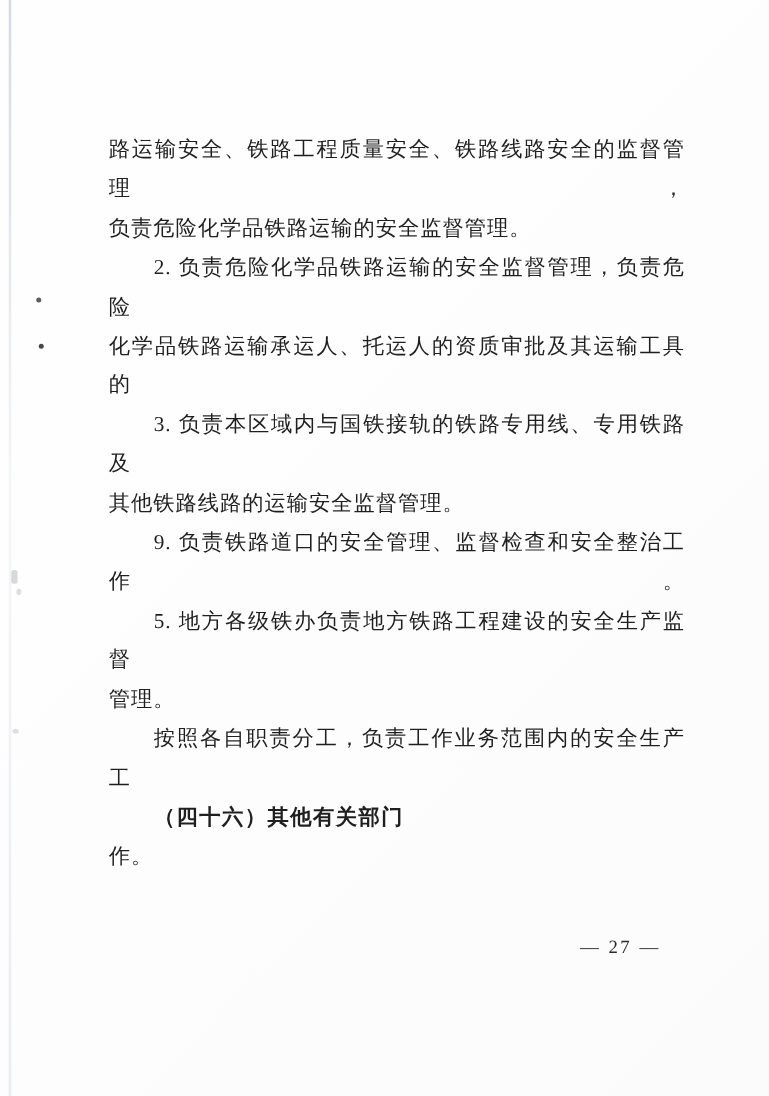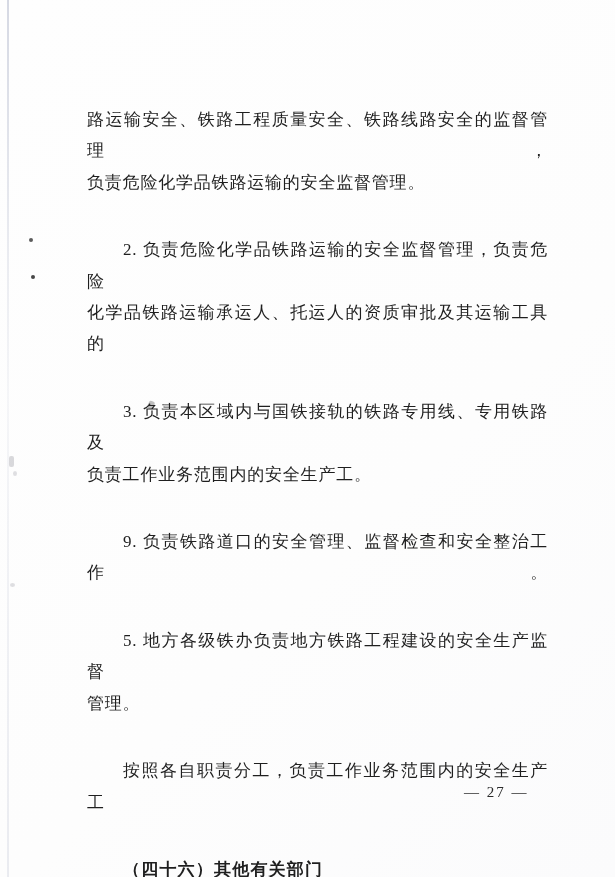--- a/index.html
+++ b/index.html
@@ -46,29 +46,28 @@
     margin: 0;
     white-space: nowrap;
   }
   p.line.full {
     white-space: normal;
     text-align: justify;
     text-align-last: justify;
   }
   p.line.indent {
     text-indent: 36px;
-    margin-top: 36px;
   }
   p.line.bold {
     font-weight: bold;
     letter-spacing: 1.2px;
   }
   .footer {
     position: absolute;
-    top: 784px;
+    top: 750px;
     left: 464px;
     font-size: 15px;
     letter-spacing: 2px;
     color: #2a2a2a;
   }
   
   .speck {
     position: absolute;
     background: #333;
     border-radius: 50%;
@@ -86,21 +85,21 @@
 <div class="page">
 
   <div class="edge-line"></div>
 
   <div class="text-block">
     <p class="line full">路运输安全、铁路工程质量安全、铁路线路安全的监督管理，</p>
     <p class="line">负责危险化学品铁路运输的安全监督管理。</p>
     <p class="line indent full">2. 负责危险化学品铁路运输的安全监督管理，负责危险</p>
     <p class="line full">化学品铁路运输承运人、托运人的资质审批及其运输工具的</p>
     <p class="line indent full">3. 负责本区域内与国铁接轨的铁路专用线、专用铁路及</p>
-    <p class="line">负责工作业务范围内的安全生产工。</p>
+    <p class="line">其他铁路线路的运输安全监督管理。</p>
     <p class="line indent full">9. 负责铁路道口的安全管理、监督检查和安全整治工作。</p>
     <p class="line indent full">5. 地方各级铁办负责地方铁路工程建设的安全生产监督</p>
     <p class="line">管理。</p>
     <p class="line indent full">按照各自职责分工，负责工作业务范围内的安全生产工</p>
     <p class="line indent bold">（四十六）其他有关部门</p>
     <p class="line">作。</p>
   </div>
 
   <div class="footer">— 27 —</div>
 

